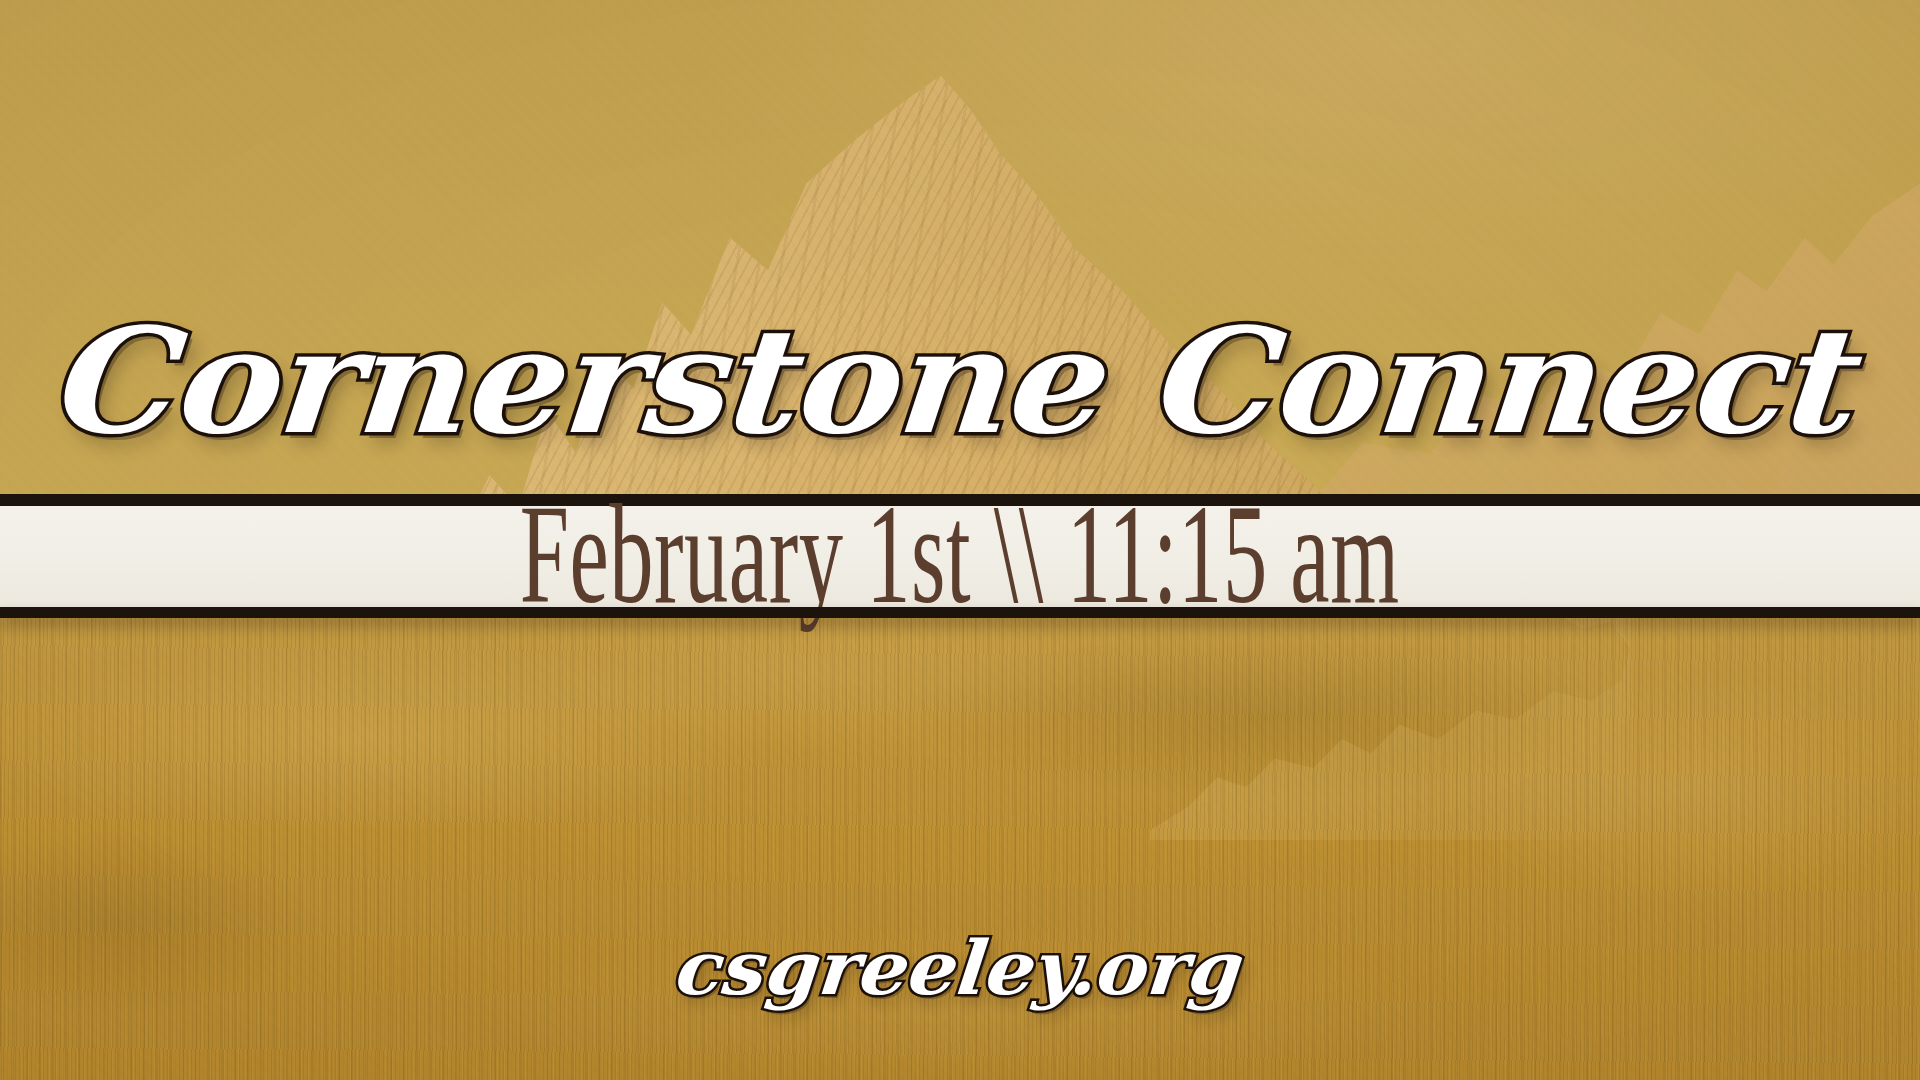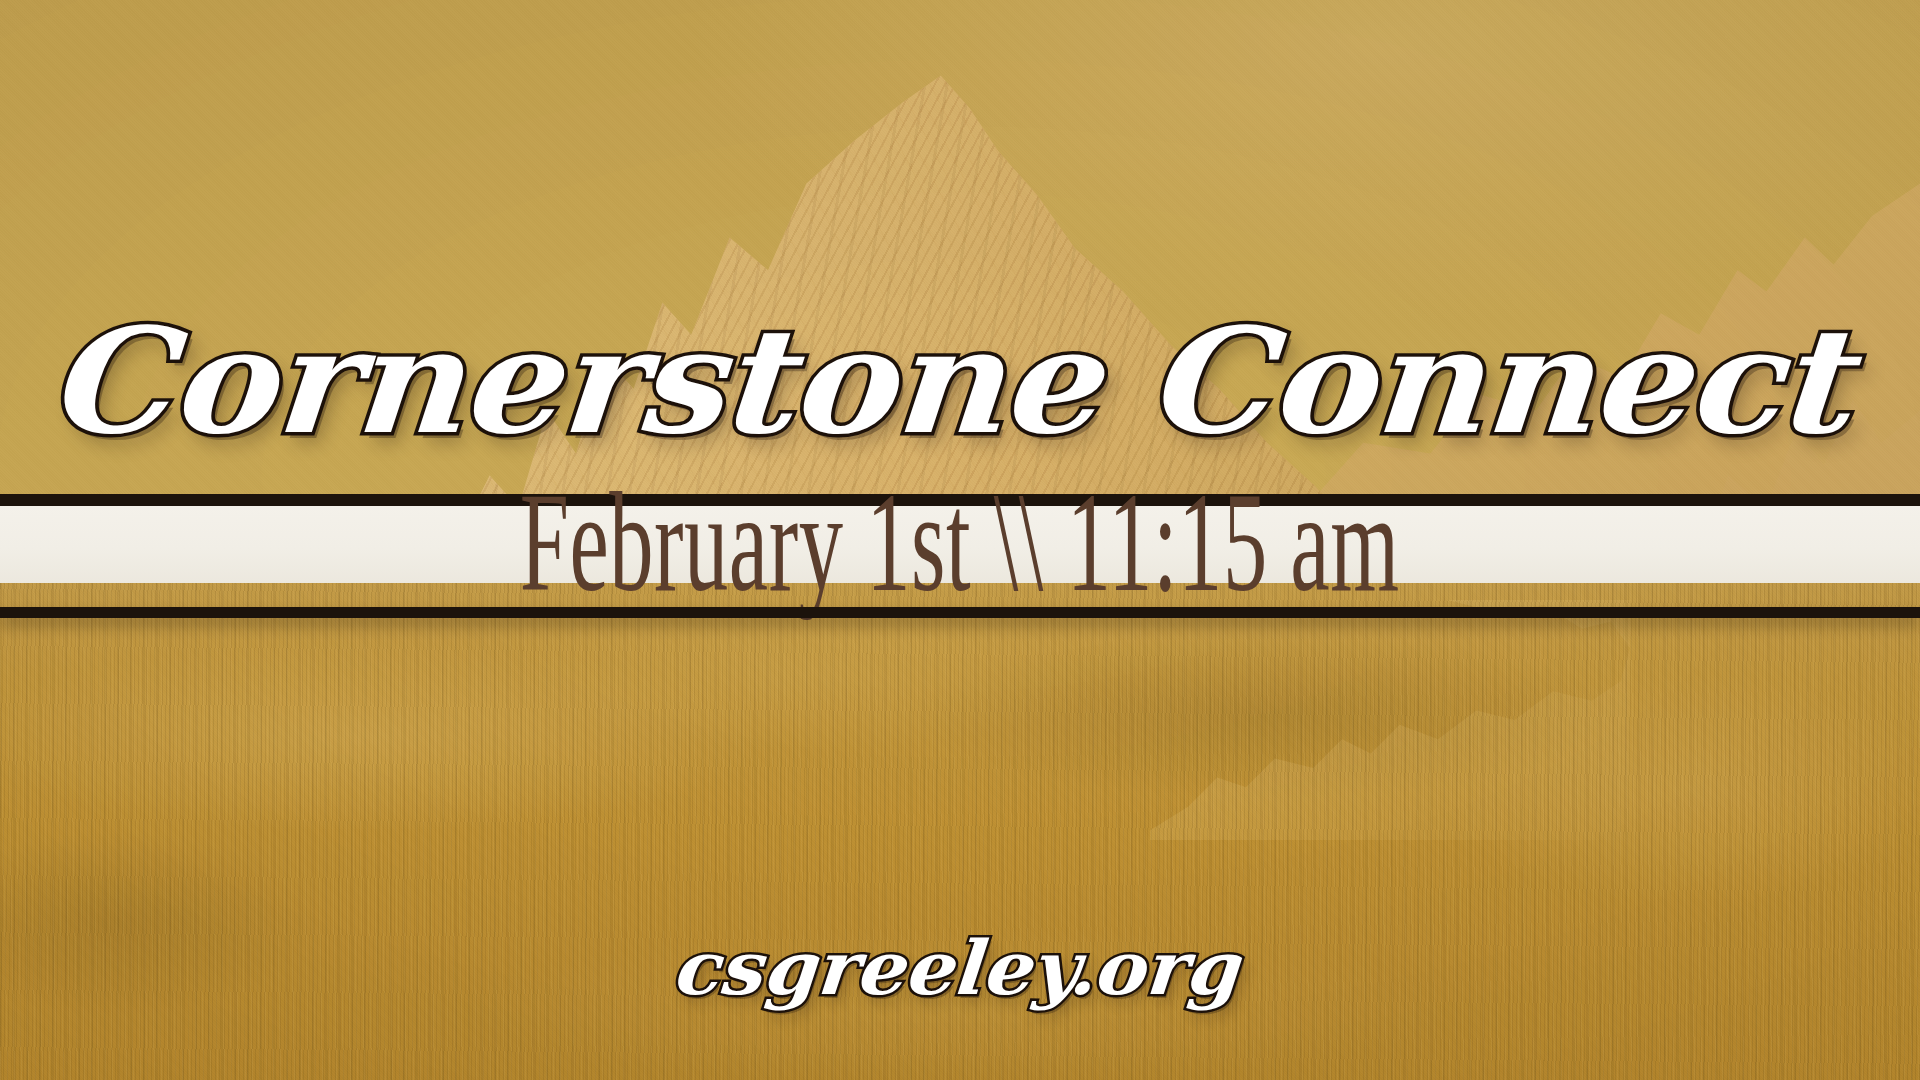--- a/index.html
+++ b/index.html
@@ -176,21 +176,21 @@
     position: absolute;
     left: 0; right: 0;
     top: 494px;
     height: 12px;
     background: #1c130c;
   }
   .band {
     position: absolute;
     left: 0; right: 0;
     top: 506px;
-    height: 77px;
+    height: 101px;
     background: linear-gradient(180deg, #f4f1ea 0%, #f1eee6 55%, #ece8de 100%);
     display: flex;
     align-items: center;
     justify-content: center;
   }
   .band-rule-bottom {
     position: absolute;
     left: 0; right: 0;
     top: 607px;
     height: 11px;

